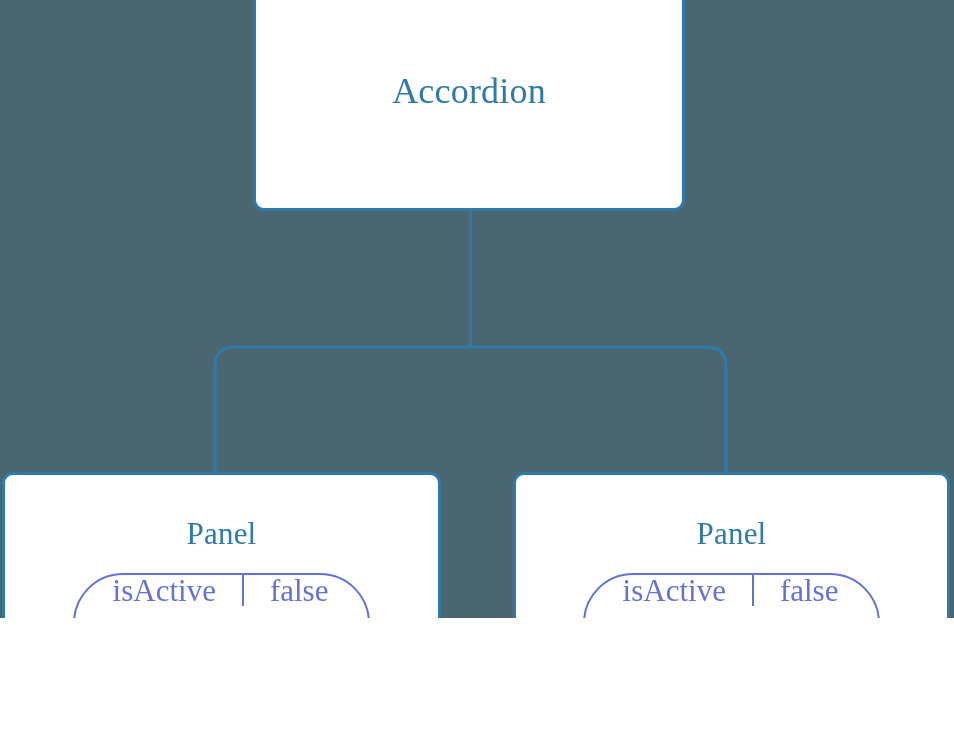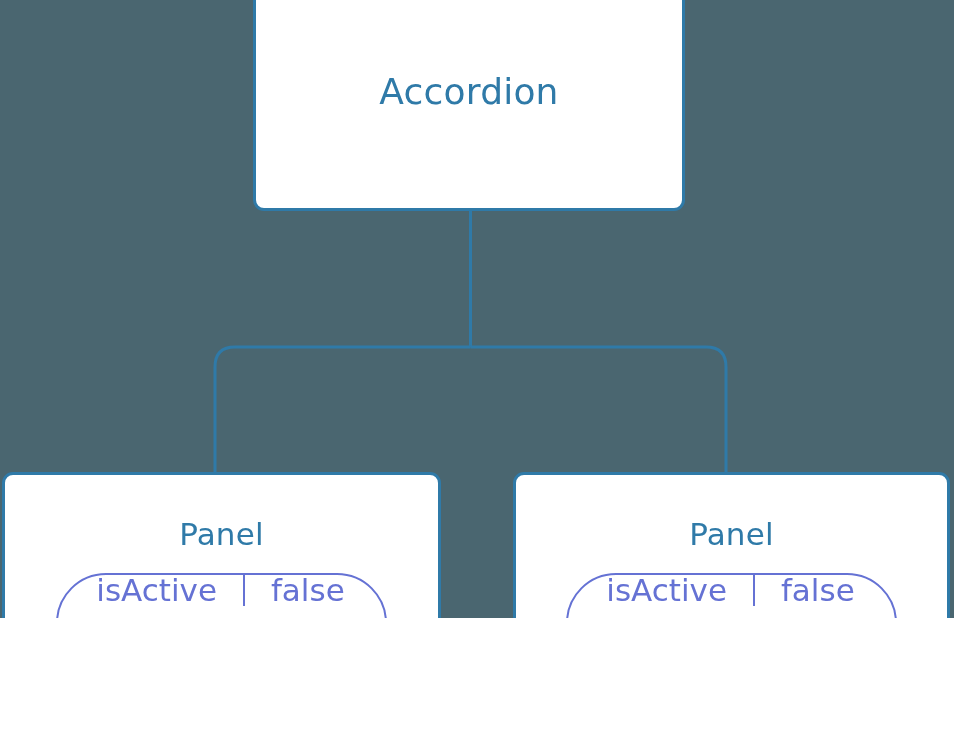--- a/index.html
+++ b/index.html
@@ -12,20 +12,21 @@
     height: 734px;
     overflow: hidden;
     font-family: "DejaVu Sans", "Liberation Sans", sans-serif;
   }
   #stage {
     position: relative;
     width: 954px;
     height: 618px;
     background: #4a6670;
     overflow: hidden;
+    font-family: Liberation Serif, serif;
   }
 
   
   #connectors {
     position: absolute;
     left: 0;
     top: 0;
     width: 954px;
     height: 734px;
     z-index: 1;

